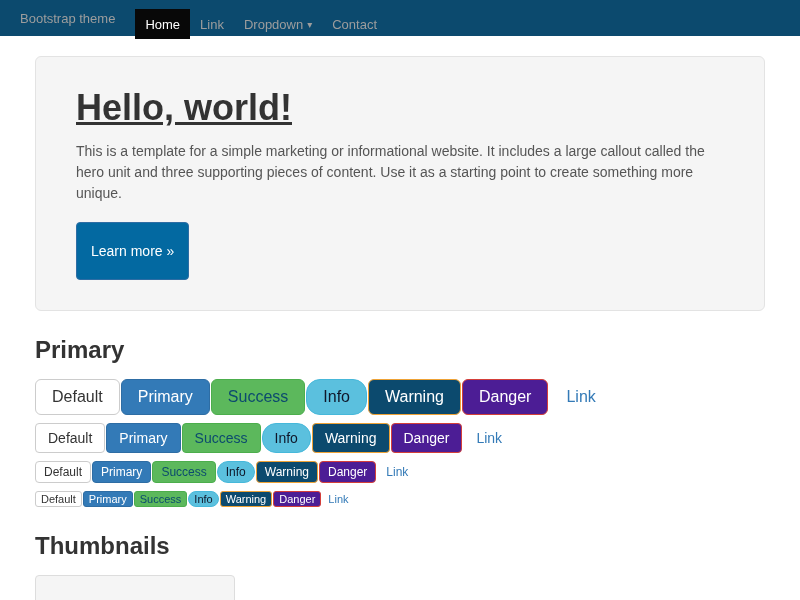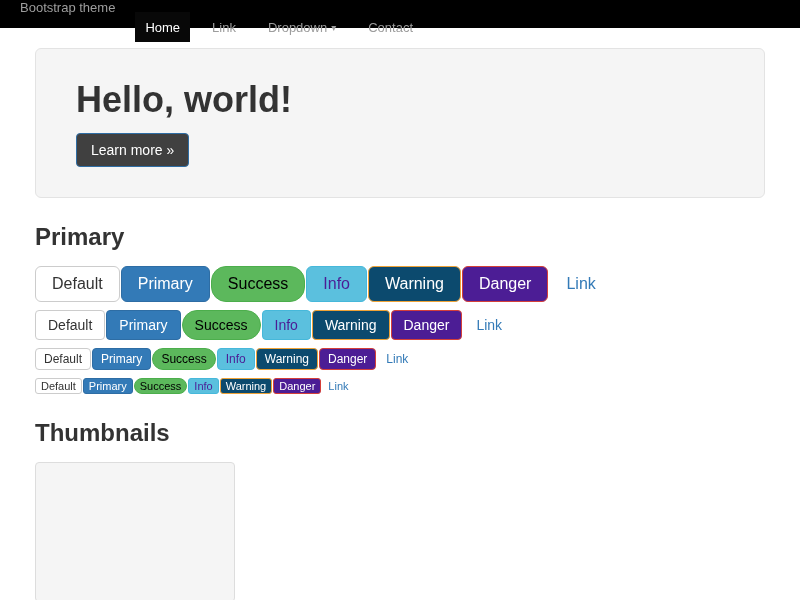--- a/index.html
+++ b/index.html
@@ -1,34 +1,34 @@
 <!DOCTYPE html>
 <html><head>
   <meta charset="utf-8">
   <style>
     * { box-sizing: border-box; margin: 0; padding: 0; }
     body { font-family: "Helvetica Neue", Helvetica, Arial, sans-serif; font-size: 14px; color: #333; background: #fff; }
 
     
     .navbar {
-      background-color: #000000;
-      height: 28px;
-      display: flex;
-      align-items: flex-start;
+      background-color: #0c4a6e;
+      height: 36px;
+      display: flex;
+      align-items: center;
       padding: 0 20px;
     }
     .navbar-brand {
       color: #9d9d9d;
       font-size: 13px;
       margin-right: 20px;
       text-decoration: none;
     }
     .nav-items {
       display: flex;
-      gap: 12px;
+      gap: 0;
       margin-top: 12px;
     }
     .nav-item {
       color: #9d9d9d;
       font-size: 13px;
       padding: 0 10px;
       height: 30px;
       display: flex;
       align-items: center;
       cursor: pointer;
@@ -60,33 +60,34 @@
       border: 1px solid #e3e3e3;
       border-radius: 6px;
       padding: 30px 40px;
       margin-bottom: 25px;
     }
     .hero h1 {
       font-size: 36px;
       font-weight: bold;
       color: #333;
       margin-bottom: 12px;
+      text-decoration: underline;
     }
     .hero p {
       font-size: 14px;
       color: #555;
       margin-bottom: 18px;
       line-height: 1.5;
     }
     .btn-learn {
-      background-color: #404040;
+      background-color: #0369a1;
       color: #fff;
       border: 1px solid #2e6da4;
       border-radius: 4px;
-      padding: 8px 14px;
+      padding: 20px 14px;
       font-size: 14px;
       cursor: pointer;
       display: inline-block;
     }
 
     
     .section-title {
       font-size: 24px;
       font-weight: bold;
       margin-bottom: 15px;
@@ -145,27 +146,27 @@
       color: #333;
     }
     .btn-primary {
       background-color: #337ab7;
       border-color: #2e6da4;
       color: #fff;
     }
     .btn-success {
       background-color: #5cb85c;
       border-color: #4cae4c;
-      color: #000000;
-      border-radius: 15px;
+      color: #0c4a6e;
     }
     .btn-info {
       background-color: #5bc0de;
       border-color: #46b8da;
-      color: #4c1d95;
+      color: #0f172a;
+      border-radius: 14px;
     }
     .btn-warning {
       background-color: #0c4a6e;
       border-color: #eea236;
       color: #fff;
     }
     .btn-danger {
       background-color: #4c1d95;
       border-color: #d43f3a;
       color: #fff;
@@ -205,20 +206,21 @@
       Dropdown <span class="dropdown-arrow">▾</span>
     </a>
     <a class="nav-item">Contact</a>
   </div>
 </nav>
 
 <div class="container">
 
   <div class="hero">
     <h1>Hello, world!</h1>
+    <p>This is a template for a simple marketing or informational website. It includes a large callout called the hero unit and three supporting pieces of content. Use it as a starting point to create something more unique.</p>
     <button class="btn-learn">Learn more »</button>
   </div>
 
   <div class="buttons-section">
     <h2 class="section-title">Primary</h2>
 
     <div class="button-row">
       <button class="btn btn-default btn-lg">Default</button>
       <button class="btn btn-primary btn-lg">Primary</button>
       <button class="btn btn-success btn-lg">Success</button>

